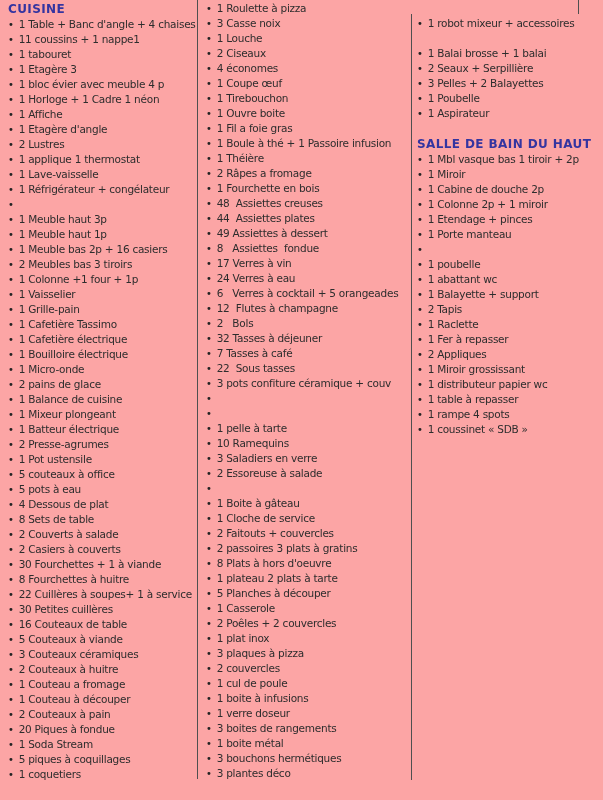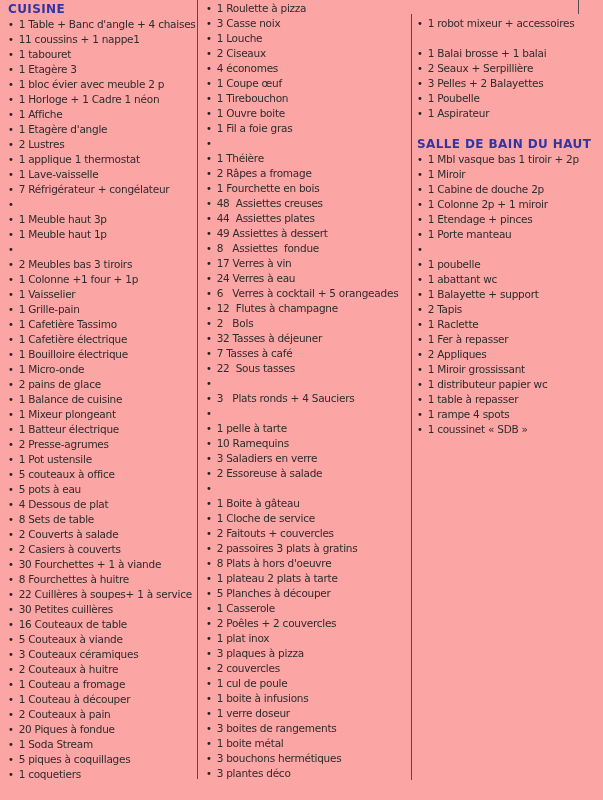--- a/index.html
+++ b/index.html
@@ -42,32 +42,32 @@
 </head>
 <body>
 
 <div class="page">
   <div id="col1" class="col">
       <div class="heading-line" style="color: rgb(52, 52, 160);">CUISINE</div>
       <div class="line"><span class="bullet">•</span><span class="txt">1 Table + Banc d'angle + 4 chaises</span></div>
       <div class="line"><span class="bullet">•</span><span class="txt">11 coussins + 1 nappe1</span></div>
       <div class="line"><span class="bullet">•</span><span class="txt">1 tabouret</span></div>
       <div class="line"><span class="bullet">•</span><span class="txt">1 Etagère 3</span></div>
-      <div class="line"><span class="bullet">•</span><span class="txt">1 bloc évier avec meuble 2 p</span></div>
+      <div class="line"><span class="bullet">•</span><span class="txt">1 bloc évier avec meuble 4 p</span></div>
       <div class="line"><span class="bullet">•</span><span class="txt">1 Horloge + 1 Cadre 1 néon</span></div>
       <div class="line"><span class="bullet">•</span><span class="txt">1 Affiche</span></div>
       <div class="line"><span class="bullet">•</span><span class="txt">1 Etagère d'angle</span></div>
       <div class="line"><span class="bullet">•</span><span class="txt">2 Lustres</span></div>
       <div class="line"><span class="bullet">•</span><span class="txt">1 applique 1 thermostat</span></div>
       <div class="line"><span class="bullet">•</span><span class="txt">1 Lave-vaisselle</span></div>
-      <div class="line"><span class="bullet">•</span><span class="txt">7 Réfrigérateur + congélateur</span></div>
+      <div class="line"><span class="bullet">•</span><span class="txt">1 Réfrigérateur + congélateur</span></div>
       <div class="line"><span class="bullet">•</span></div>
       <div class="line"><span class="bullet">•</span><span class="txt">1 Meuble haut 3p</span></div>
       <div class="line"><span class="bullet">•</span><span class="txt">1 Meuble haut 1p</span></div>
-      <div class="line"><span class="bullet">•</span></div>
+      <div class="line"><span class="bullet">•</span><span class="txt">1 Meuble bas 2p + 16 casiers</span></div>
       <div class="line"><span class="bullet">•</span><span class="txt">2 Meubles bas 3 tiroirs</span></div>
       <div class="line"><span class="bullet">•</span><span class="txt">1 Colonne +1 four + 1p</span></div>
       <div class="line"><span class="bullet">•</span><span class="txt">1 Vaisselier</span></div>
       <div class="line"><span class="bullet">•</span><span class="txt">1 Grille-pain</span></div>
       <div class="line"><span class="bullet">•</span><span class="txt">1 Cafetière Tassimo</span></div>
       <div class="line"><span class="bullet">•</span><span class="txt">1 Cafetière électrique</span></div>
       <div class="line"><span class="bullet">•</span><span class="txt">1 Bouilloire électrique</span></div>
       <div class="line"><span class="bullet">•</span><span class="txt">1 Micro-onde</span></div>
       <div class="line"><span class="bullet">•</span><span class="txt">2 pains de glace</span></div>
       <div class="line"><span class="bullet">•</span><span class="txt">1 Balance de cuisine</span></div>
@@ -100,38 +100,38 @@
   <div id="col2" class="col">
       <div class="line"><span class="bullet">•</span><span class="txt">1 Roulette à pizza</span></div>
       <div class="line"><span class="bullet">•</span><span class="txt">3 Casse noix</span></div>
       <div class="line"><span class="bullet">•</span><span class="txt">1 Louche</span></div>
       <div class="line"><span class="bullet">•</span><span class="txt">2 Ciseaux</span></div>
       <div class="line"><span class="bullet">•</span><span class="txt">4 économes</span></div>
       <div class="line"><span class="bullet">•</span><span class="txt">1 Coupe œuf</span></div>
       <div class="line"><span class="bullet">•</span><span class="txt">1 Tirebouchon</span></div>
       <div class="line"><span class="bullet">•</span><span class="txt">1 Ouvre boite</span></div>
       <div class="line"><span class="bullet">•</span><span class="txt">1 Fil a foie gras</span></div>
-      <div class="line"><span class="bullet">•</span></div>
+      <div class="line"><span class="bullet">•</span><span class="txt">1 Boule à thé + 1 Passoire infusion</span></div>
       <div class="line"><span class="bullet">•</span><span class="txt">1 Théière</span></div>
       <div class="line"><span class="bullet">•</span><span class="txt">2 Râpes a fromage</span></div>
       <div class="line"><span class="bullet">•</span><span class="txt">1 Fourchette en bois</span></div>
       <div class="line"><span class="bullet">•</span><span class="txt">48  Assiettes creuses</span></div>
       <div class="line"><span class="bullet">•</span><span class="txt">44  Assiettes plates</span></div>
       <div class="line"><span class="bullet">•</span><span class="txt">49 Assiettes à dessert</span></div>
       <div class="line"><span class="bullet">•</span><span class="txt">8   Assiettes  fondue</span></div>
       <div class="line"><span class="bullet">•</span><span class="txt">17 Verres à vin</span></div>
       <div class="line"><span class="bullet">•</span><span class="txt">24 Verres à eau</span></div>
       <div class="line"><span class="bullet">•</span><span class="txt">6   Verres à cocktail + 5 orangeades</span></div>
       <div class="line"><span class="bullet">•</span><span class="txt">12  Flutes à champagne</span></div>
       <div class="line"><span class="bullet">•</span><span class="txt">2   Bols</span></div>
       <div class="line"><span class="bullet">•</span><span class="txt">32 Tasses à déjeuner</span></div>
       <div class="line"><span class="bullet">•</span><span class="txt">7 Tasses à café</span></div>
       <div class="line"><span class="bullet">•</span><span class="txt">22  Sous tasses</span></div>
+      <div class="line"><span class="bullet">•</span><span class="txt">3 pots confiture céramique + couv</span></div>
       <div class="line"><span class="bullet">•</span></div>
-      <div class="line"><span class="bullet">•</span><span class="txt">3   Plats ronds + 4 Sauciers</span></div>
       <div class="line"><span class="bullet">•</span></div>
       <div class="line"><span class="bullet">•</span><span class="txt">1 pelle à tarte</span></div>
       <div class="line"><span class="bullet">•</span><span class="txt">10 Ramequins</span></div>
       <div class="line"><span class="bullet">•</span><span class="txt">3 Saladiers en verre</span></div>
       <div class="line"><span class="bullet">•</span><span class="txt">2 Essoreuse à salade</span></div>
       <div class="line"><span class="bullet">•</span></div>
       <div class="line"><span class="bullet">•</span><span class="txt">1 Boite à gâteau</span></div>
       <div class="line"><span class="bullet">•</span><span class="txt">1 Cloche de service</span></div>
       <div class="line"><span class="bullet">•</span><span class="txt">2 Faitouts + couvercles</span></div>
       <div class="line"><span class="bullet">•</span><span class="txt">2 passoires 3 plats à gratins</span></div>

